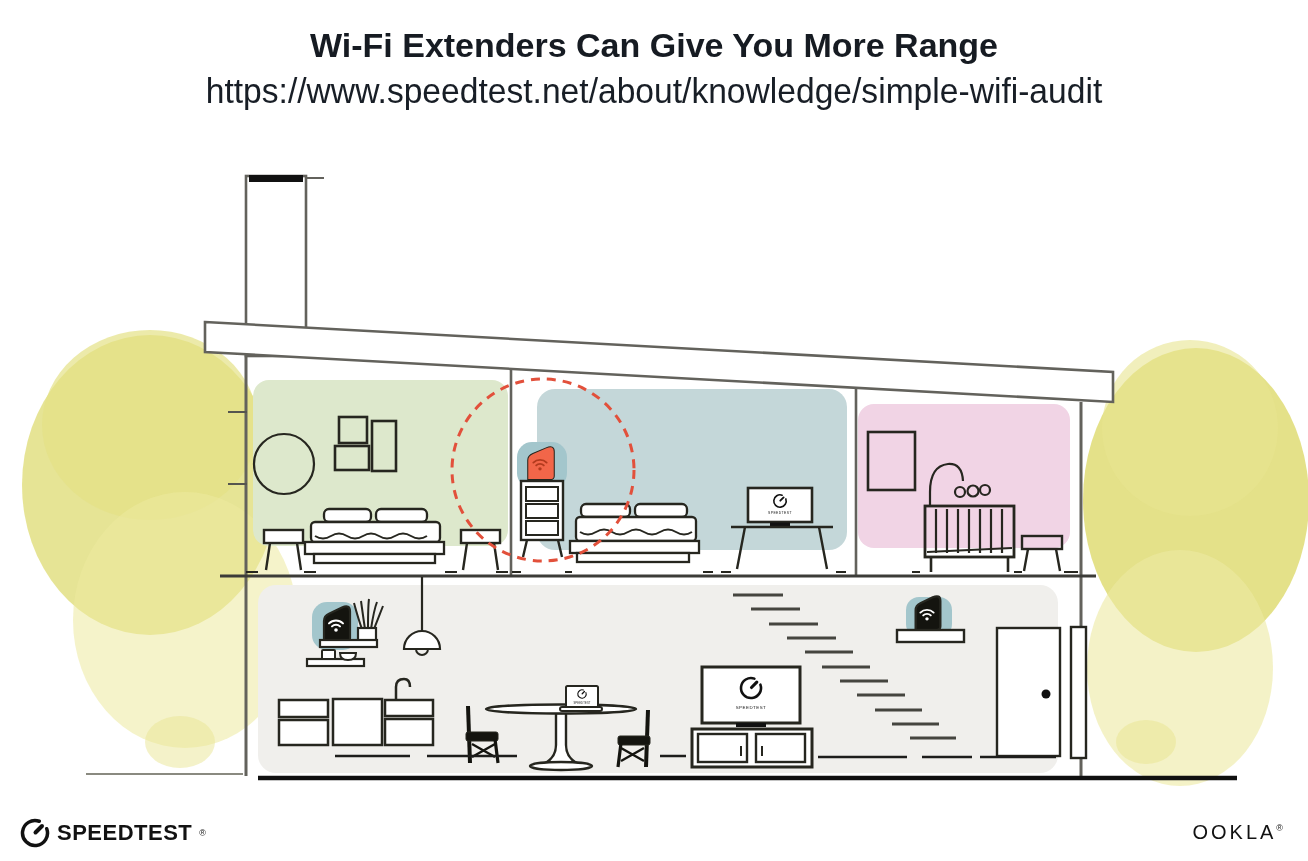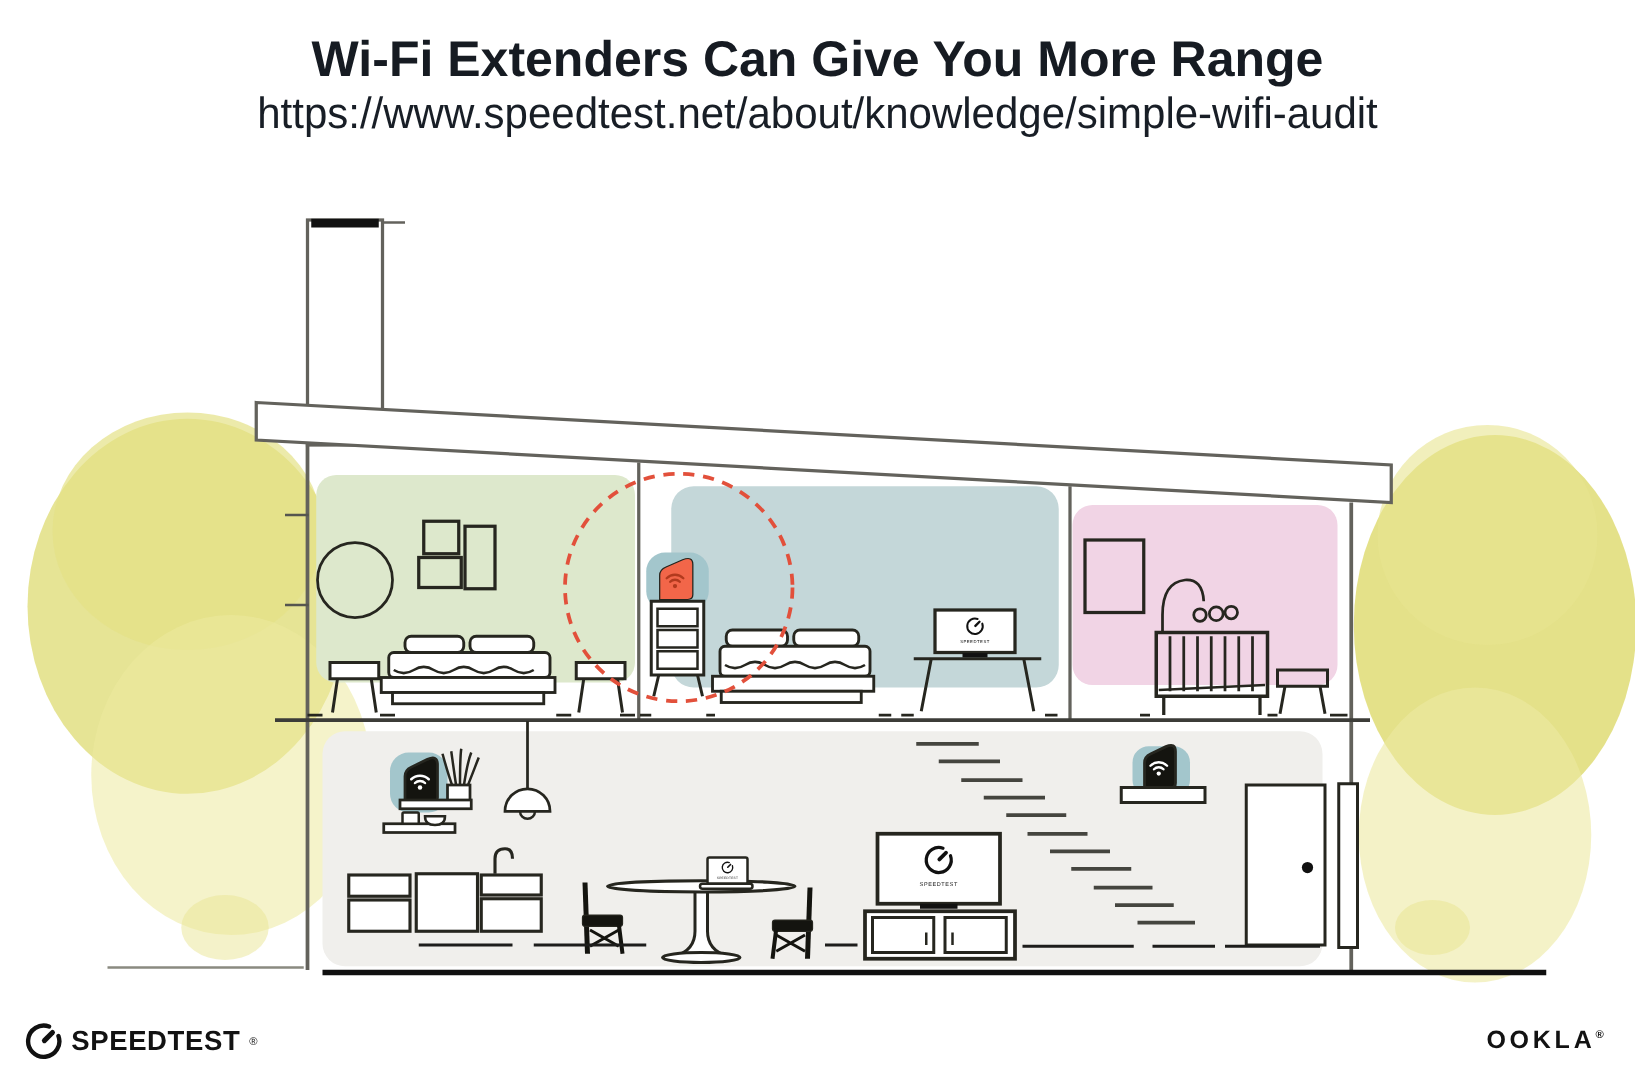--- a/index.html
+++ b/index.html
@@ -1,26 +1,26 @@
 <!DOCTYPE html>
 <html><head>
 <meta charset="utf-8">
 <style>
   html,body{margin:0;padding:0;background:#ffffff;}
   .page{position:relative;width:1308px;height:861px;background:#fff;overflow:hidden;
         font-family:"Liberation Sans", sans-serif;}
   .title{position:absolute;top:26px;left:0;width:100%;text-align:center;
-         font-size:40px;font-weight:bold;color:#161b22;}
+         font-size:34px;font-weight:bold;color:#161b22;}
   .url{position:absolute;top:71px;left:0;width:100%;text-align:center;
        font-size:35px;font-weight:400;color:#181e26;transform:scaleX(.96);}
   .scene{position:absolute;left:0;top:0;}
   .footer-left{position:absolute;left:20px;bottom:13px;display:flex;align-items:center;gap:7px;}
   .st-word{font-size:22px;font-weight:bold;letter-spacing:.5px;color:#121212;}
   .tm{font-size:9px;vertical-align:super;color:#121212;}
-  .footer-right{position:absolute;right:22px;bottom:17px;font-size:20px;font-weight:bold;
+  .footer-right{position:absolute;right:22px;bottom:17px;font-size:20px;font-weight:normal;
                 letter-spacing:3px;color:#121212;}
   svg text{font-family:"Liberation Sans", sans-serif;}
 </style>
 </head>
 <body>
 
 <div class="page">
 
   <div class="title">Wi-Fi Extenders Can Give You More Range</div>
   <div class="url">https://www.speedtest.net/about/knowledge/simple-wifi-audit</div>

